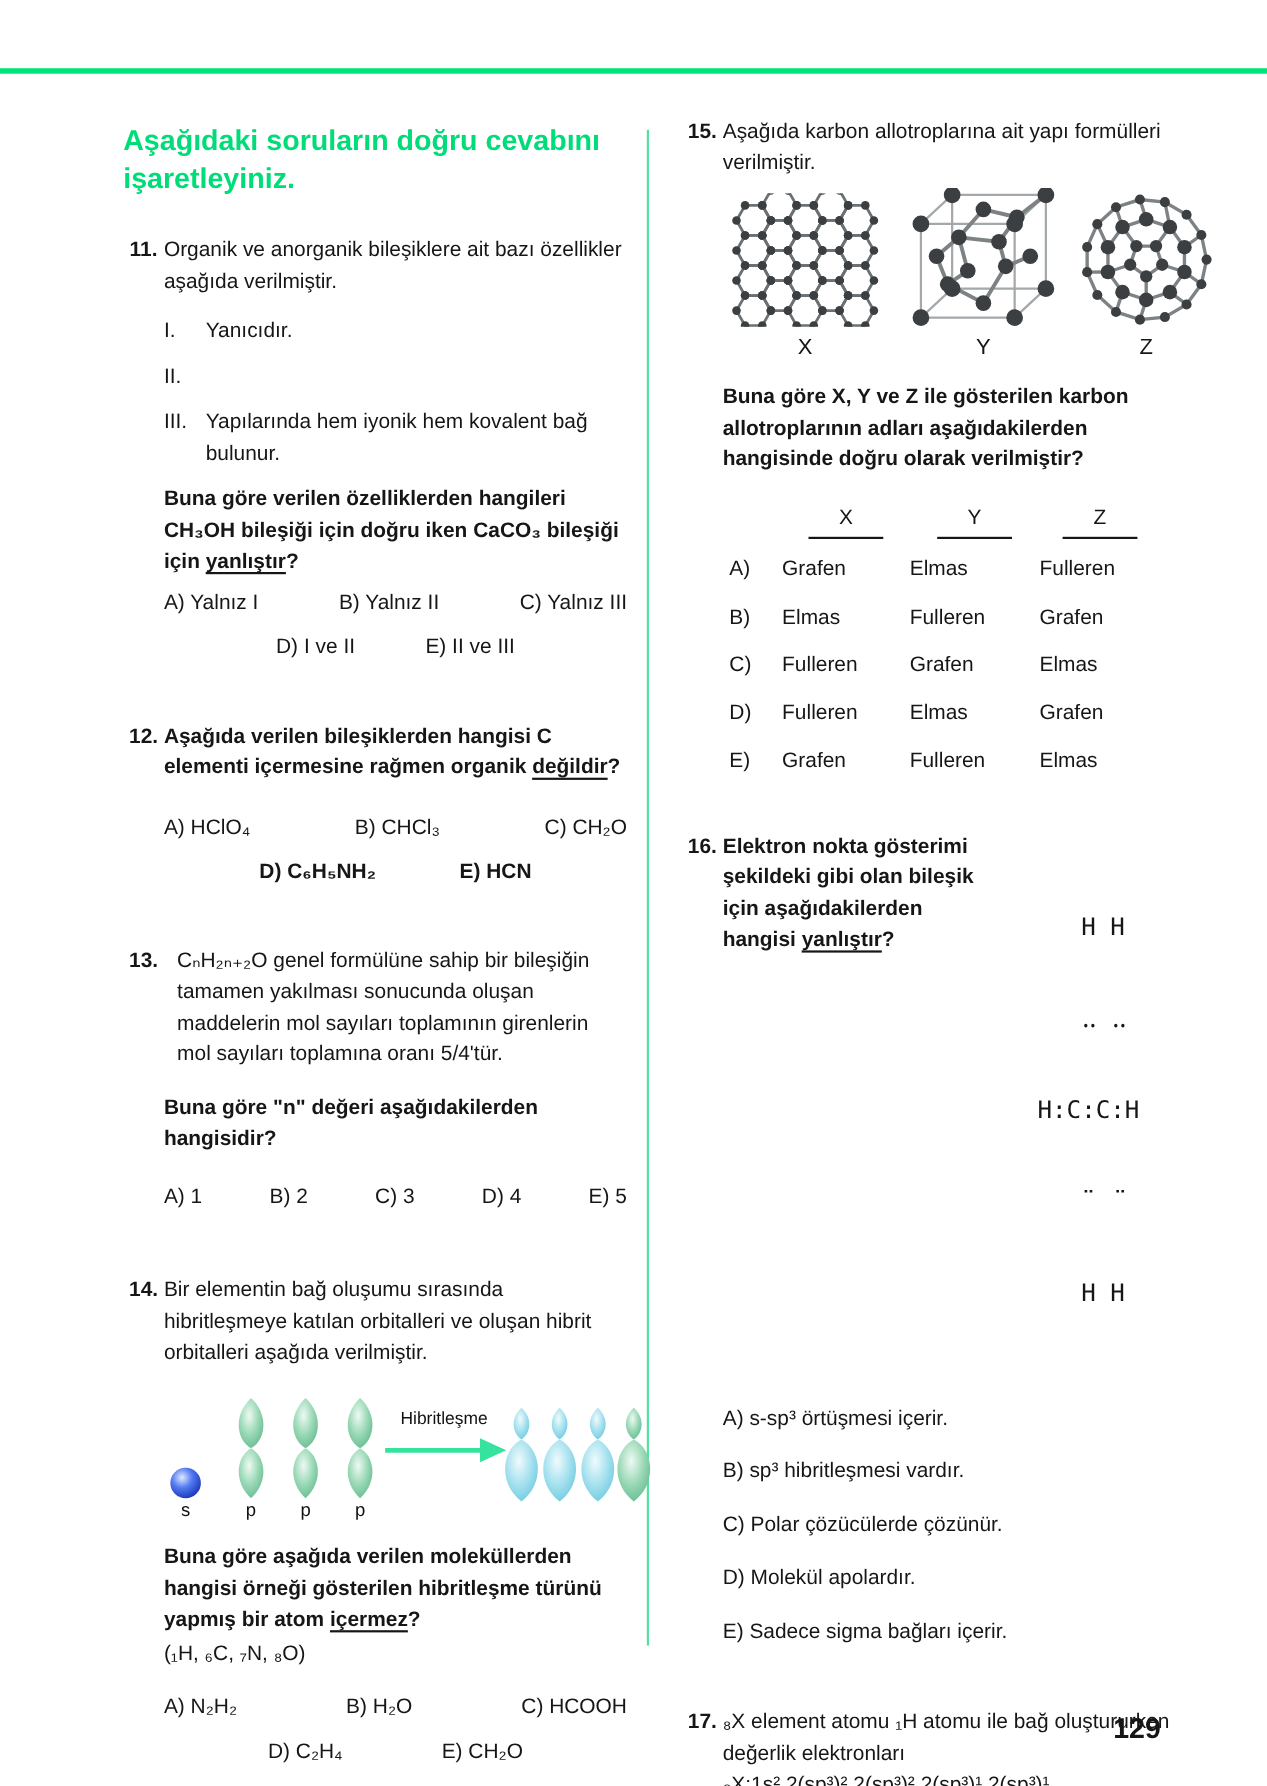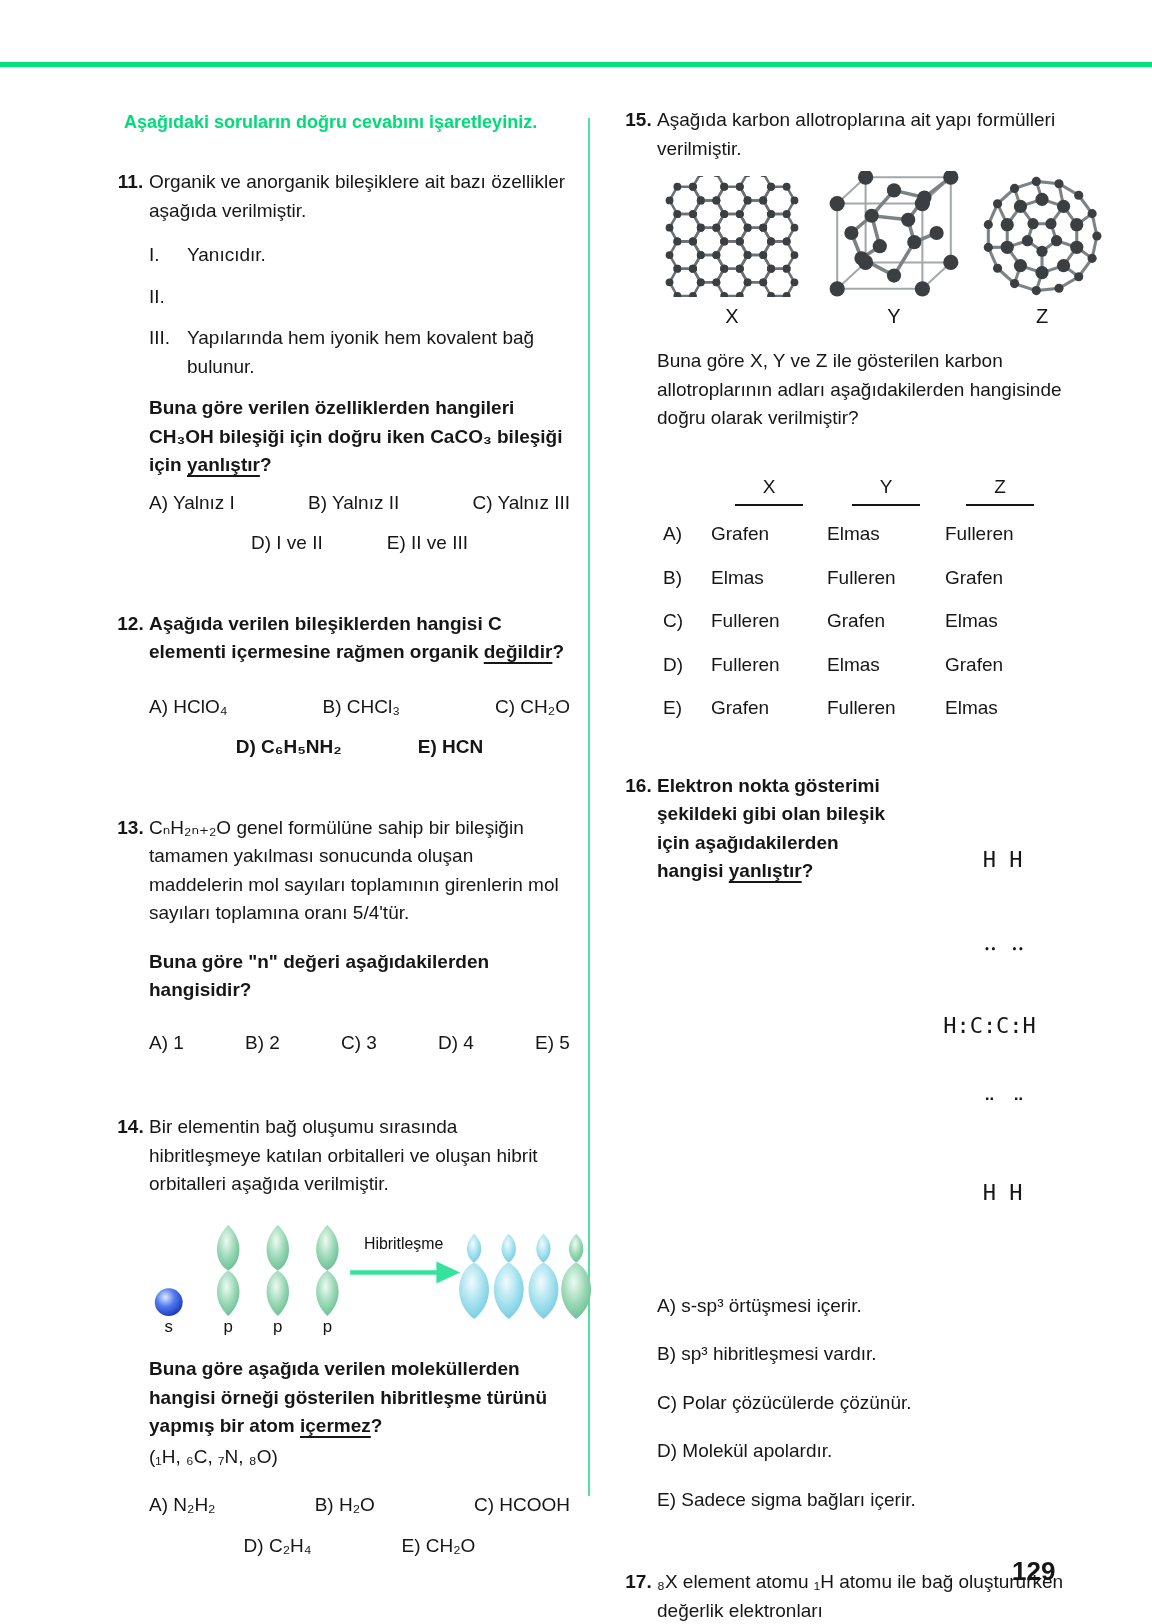--- a/index.html
+++ b/index.html
@@ -7,37 +7,37 @@
     width:1152px;height:1624px;position:relative;background:#ffffff;
     font-family:"Liberation Sans","DejaVu Sans",sans-serif;
     color:#161616;font-size:19px;line-height:1.5;
     -webkit-font-smoothing:antialiased;overflow:hidden;
   }
   .top-rule{position:absolute;left:0;top:62px;width:1152px;height:5px;background:#00e47a;}
   .col-divider{position:absolute;left:588px;top:118px;width:2px;height:1378px;background:#56dfa2;}
   .col{position:absolute;top:106px;}
   .col-left{left:112px;width:458px;}
   .col-right{left:620px;width:452px;}
-  .instruction{color:#00dd78;font-weight:bold;font-size:18px;line-height:1.35;margin:4px 0 34px 12px;}
+  .instruction{color:#00dd78;font-weight:bold;font-size:26px;line-height:1.35;margin:4px 0 34px 0;}
   .q{display:flex;margin-bottom:0;}
   .qnum{width:37px;flex:0 0 37px;font-weight:bold;text-align:center;}
   .qbody{flex:1;min-width:0;}
   .stem{margin-bottom:16px;}
   .ask{font-weight:bold;margin-bottom:9px;}
   .ul{text-decoration:underline;text-decoration-thickness:2px;text-underline-offset:4px;}
   .ritem{display:flex;margin-bottom:13px;}
   .rnum{width:38px;flex:0 0 38px;}
   .orow{display:flex;justify-content:space-between;margin-bottom:12px;}
   .orow2{display:flex;justify-content:center;gap:64px;margin-bottom:0;}
   .spacer-xl{height:52px;} .spacer-l{height:44px;} .spacer-m{height:34px;}
   .fig-orbitals{margin:4px 0 10px -10px;}
   .allotropes{display:flex;align-items:flex-end;gap:16px;margin:6px 0 2px 0;}
   .allo{display:flex;flex-direction:column;align-items:center;}
   .allo-label{margin-top:4px;font-size:20px;}
-  .q15-ask{font-weight:normal;margin:16px 0 40px 0;}
+  .q15-ask{font-weight:bold;margin:16px 0 24px 0;}
   .tbl{margin-left:6px;}
   .tbl-h{display:grid;grid-template-columns:48px 116px 118px 110px;margin-bottom:14px;}
   .tbl-h span{justify-self:center;border-bottom:2px solid #161616;padding:0 28px 3px 28px;}
   .tbl-r{display:grid;grid-template-columns:48px 116px 118px 110px;margin-bottom:15px;}
   .q16-top{display:flex;gap:0;margin-bottom:22px;}
   .q16-stem{flex:1;font-weight:bold;}
   .lewis{flex:0 0 165px;padding-top:10px;font-family:"DejaVu Sans Mono","Liberation Mono",monospace;
          font-size:22px;text-align:center;white-space:pre;}
   .lw{line-height:1.05;}
   .lwdot{line-height:.48;font-size:24px;}
@@ -100,21 +100,21 @@
         <span>E) HCN</span>
       </div>
     </div>
   </div>
 
   <div class="spacer-xl"></div>
 
   <div class="q">
     <div class="qnum">13.</div>
     <div class="qbody">
-      <div class="stem" style="margin-bottom:20px;">CₙH₂ₙ₊₂O genel formülüne sahip bir bileşiğin tamamen yakılması sonucunda oluşan maddelerin mol sayıları toplamının girenlerin mol sayıları toplamına oranı 5/4'tür.</div>
+      <div class="stem" style="margin-bottom:20px;margin-left:12px;">CₙH₂ₙ₊₂O genel formülüne sahip bir bileşiğin tamamen yakılması sonucunda oluşan maddelerin mol sayıları toplamının girenlerin mol sayıları toplamına oranı 5/4'tür.</div>
       <div class="ask" style="margin-bottom:24px;">Buna göre "n" değeri aşağıdakilerden hangisidir?</div>
       <div class="orow">
         <span>A) 1</span>
         <span>B) 2</span>
         <span>C) 3</span>
         <span>D) 4</span>
         <span>E) 5</span>
       </div>
     </div>
   </div>

